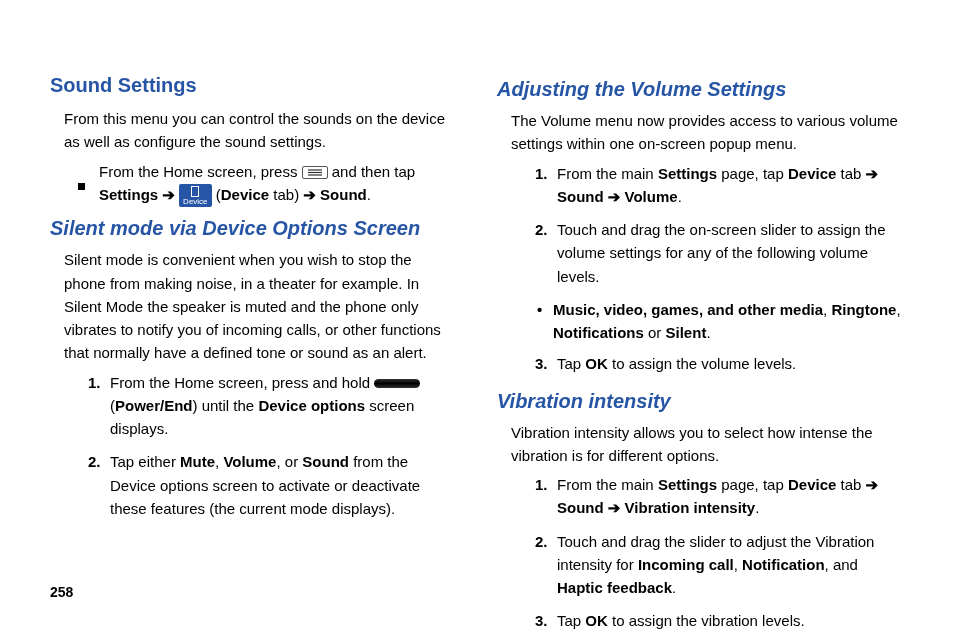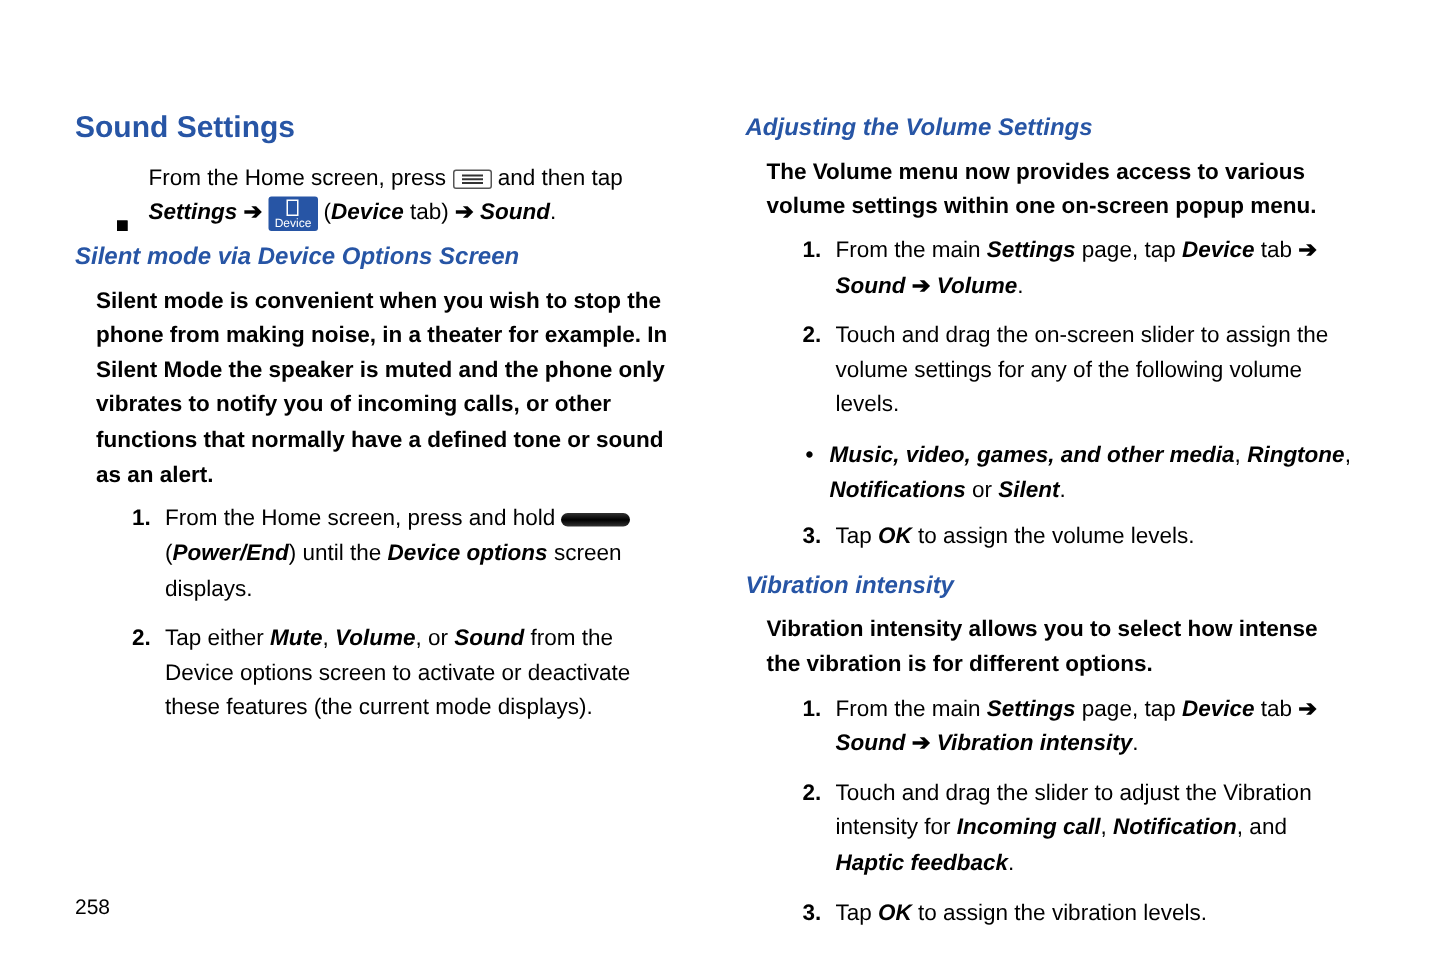--- a/index.html
+++ b/index.html
@@ -22,40 +22,39 @@
       line-height: 1.55;
     }
     h1 {
       color: #2755a5;
       font-size: 20px;
       font-weight: bold;
       margin-bottom: 6px;
     }
     h2 {
       color: #2755a5;
-      font-size: 16px;
+      font-size: 20px;
       font-style: italic;
       font-weight: bold;
       margin-top: 4px;
       margin-bottom: 4px;
     }
     .intro {
       margin-left: 14px;
       margin-bottom: 6px;
     }
     .para {
       margin-left: 14px;
       margin-bottom: 6px;
-      font-weight: bold;
     }
     .bullet-row {
       display: flex;
       margin-left: 28px;
       margin-bottom: 6px;
-      align-items: flex-end;
+      align-items: center;
       gap: 14px;
     }
     .square {
       width: 7px;
       height: 7px;
       background: #000;
       border: 1px solid #000;
       margin-top: 6px;
       flex-shrink: 0;
     }
@@ -124,33 +123,35 @@
     }
     .sub-bullet::before {
       content: "•";
       position: absolute;
       left: 2px;
       top: 0;
       font-weight: bold;
     }
     .page-num {
       position: absolute;
-      bottom: 24px;
+      bottom: 36px;
       left: 50px;
       font-size: 14px;
-    }
-    b { font-weight: bold; font-style: italic; }
+      font-weight: bold;
+    }
+    b { font-weight: bold; }
   </style>
 </head>
 <body>
 
 <div class="columns">
 
   <div class="col">
     <h1>Sound Settings</h1>
+    <p class="intro">From this menu you can control the sounds on the device as well as configure the sound settings.</p>
 
     <div class="bullet-row">
       <span class="square"></span>
       <div class="content">
         <span>From the Home screen, press </span>
         <span class="menu-icon">
           <svg width="18" height="9" viewBox="0 0 18 9">
             <rect x="0" y="0" width="18" height="9" fill="none"></rect>
             <line x1="2" y1="2" x2="16" y2="2" stroke="#333" stroke-width="1.2"></line>
             <line x1="2" y1="4.5" x2="16" y2="4.5" stroke="#333" stroke-width="1.2"></line>

